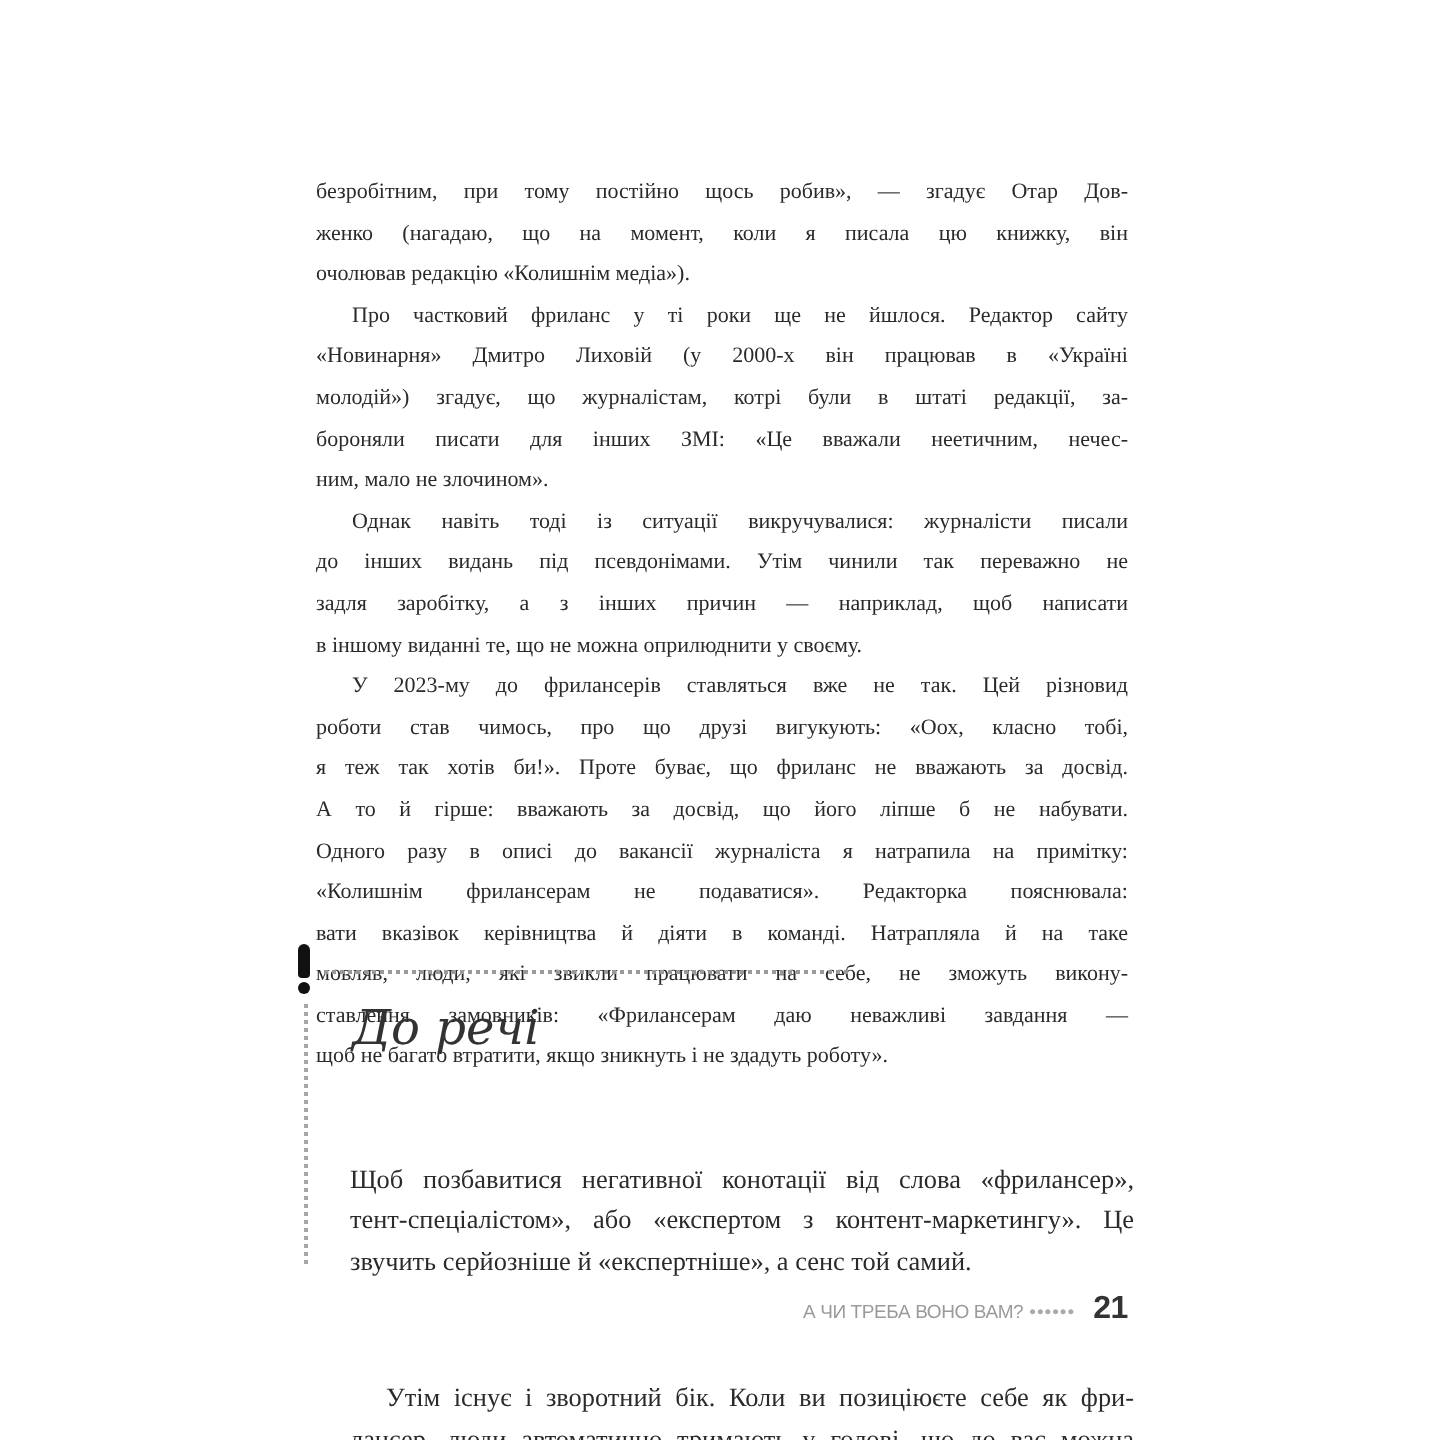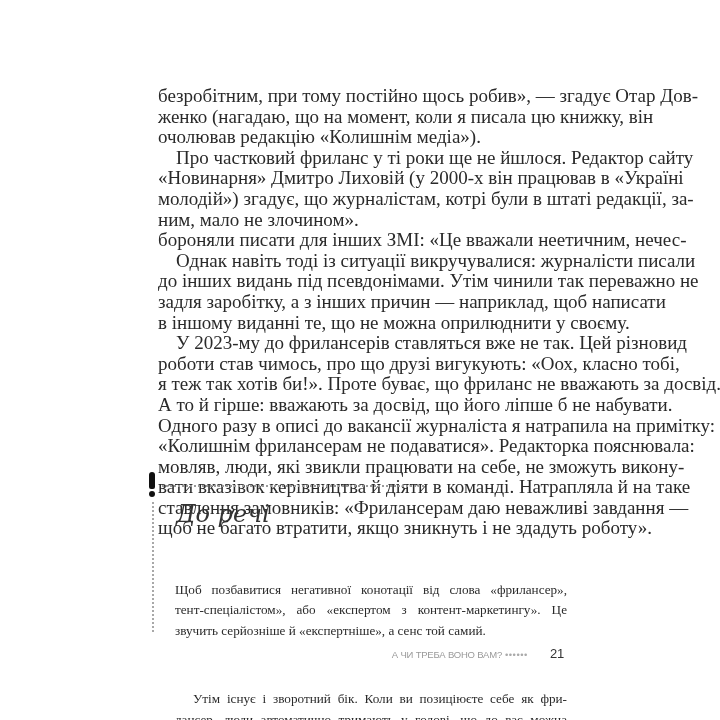--- a/index.html
+++ b/index.html
@@ -4,21 +4,21 @@
   <style>
     html, body { margin: 0; padding: 0; }
     body {
       width: 720px; height: 720px; background: #ffffff; position: relative; overflow: hidden;
       font-family: "Liberation Serif", "DejaVu Serif", serif; color: #2a2a2a;
     }
     .page {
       position: absolute; left: 158px; top: 86px; width: 406px;
     }
     .para {
-      margin: 0; font-size: 19px; line-height: 20.6px; text-align: justify;
+      margin: 0; font-size: 11px; line-height: 20.6px; text-align: justify;
       text-indent: 0;
     }
     .para span.line { display: block; text-align: justify; text-align-last: justify; }
     .para span.line.last { text-align-last: left; }
     .line { white-space: nowrap; overflow: visible; }
 
     .callout {
       position: absolute; left: 148px; top: 472px; width: 420px; height: 170px;
     }
     .excl {
@@ -48,53 +48,53 @@
       position: absolute; left: 27px; top: 60px; width: 392px;
     }
     .callout-body .para { font-size: 13.2px; line-height: 20.4px; margin-top: 48px; }
 
     .footer {
       position: absolute; left: 380px; top: 646px; width: 184px; text-align: right;
       font-family: "Liberation Sans", "DejaVu Sans", sans-serif; font-size: 9.5px; color: #9a9a9a;
       letter-spacing: -0.2px;
     }
     .footer .dots { color: #aaa; margin: 0 3px; letter-spacing: 0.5px; }
-    .footer .num { color: #333; font-weight: normal; font-size: 13px; margin-left: 19px; }
+    .footer .num { color: #333; font-weight: bold; font-size: 16px; margin-left: 6px; }
   </style>
 </head>
 <body>
 
 <div class="page">
   <p class="para">
     <span class="line">безробітним, при тому постійно щось робив», — згадує Отар Дов-</span>
     <span class="line">женко (нагадаю, що на момент, коли я писала цю книжку, він</span>
     <span class="line last">очолював редакцію «Колишнім медіа»).</span>
   </p>
   <p class="para">
     <span class="line" style="text-indent:18px">Про частковий фриланс у ті роки ще не йшлося. Редактор сайту</span>
     <span class="line">«Новинарня» Дмитро Лиховій (у 2000-х він працював в «Україні</span>
     <span class="line">молодій») згадує, що журналістам, котрі були в штаті редакції, за-</span>
+    <span class="line">бороняли писати для інших ЗМІ: «Це вважали неетичним, нечес-</span>
     <span class="line last">ним, мало не злочином».</span>
-    <span class="line">бороняли писати для інших ЗМІ: «Це вважали неетичним, нечес-</span>
   </p>
   <p class="para">
     <span class="line" style="text-indent:18px">Однак навіть тоді із ситуації викручувалися: журналісти писали</span>
     <span class="line">до інших видань під псевдонімами. Утім чинили так переважно не</span>
     <span class="line">задля заробітку, а з інших причин — наприклад, щоб написати</span>
     <span class="line last">в іншому виданні те, що не можна оприлюднити у своєму.</span>
   </p>
   <p class="para">
     <span class="line" style="text-indent:18px">У 2023-му до фрилансерів ставляться вже не так. Цей різновид</span>
     <span class="line">роботи став чимось, про що друзі вигукують: «Оох, класно тобі,</span>
     <span class="line">я теж так хотів би!». Проте буває, що фриланс не вважають за досвід.</span>
     <span class="line">А то й гірше: вважають за досвід, що його ліпше б не набувати.</span>
     <span class="line">Одного разу в описі до вакансії журналіста я натрапила на примітку:</span>
     <span class="line">«Колишнім фрилансерам не подаватися». Редакторка пояснювала:</span>
+    <span class="line">вати вказівок керівництва й діяти в команді. Натрапляла й на таке</span>
     <span class="line">мовляв, люди, які звикли працювати на себе, не зможуть викону-</span>
-    <span class="line">вати вказівок керівництва й діяти в команді. Натрапляла й на таке</span>
     <span class="line">ставлення замовників: «Фрилансерам даю неважливі завдання —</span>
     <span class="line last">щоб не багато втратити, якщо зникнуть і не здадуть роботу».</span>
   </p>
 </div>
 
 <div class="callout">
   <div class="excl">
     <div class="bar"></div>
     <div class="dot"></div>
   </div>

